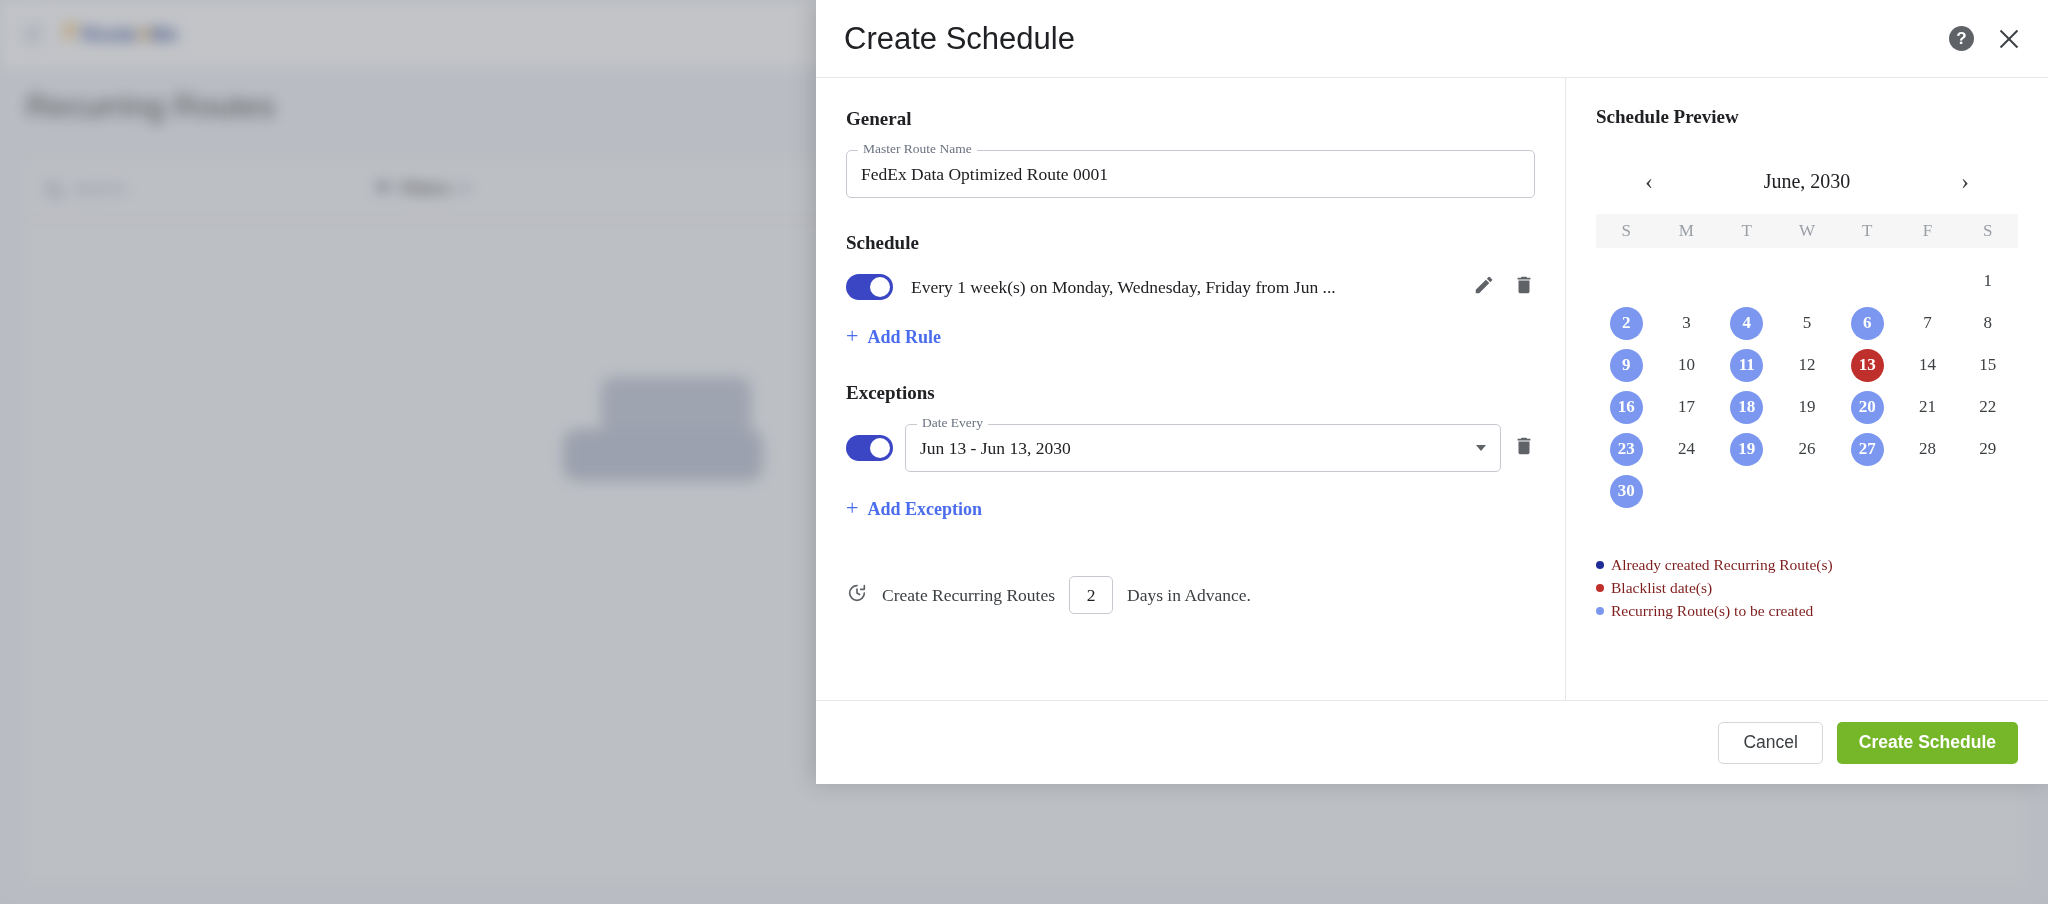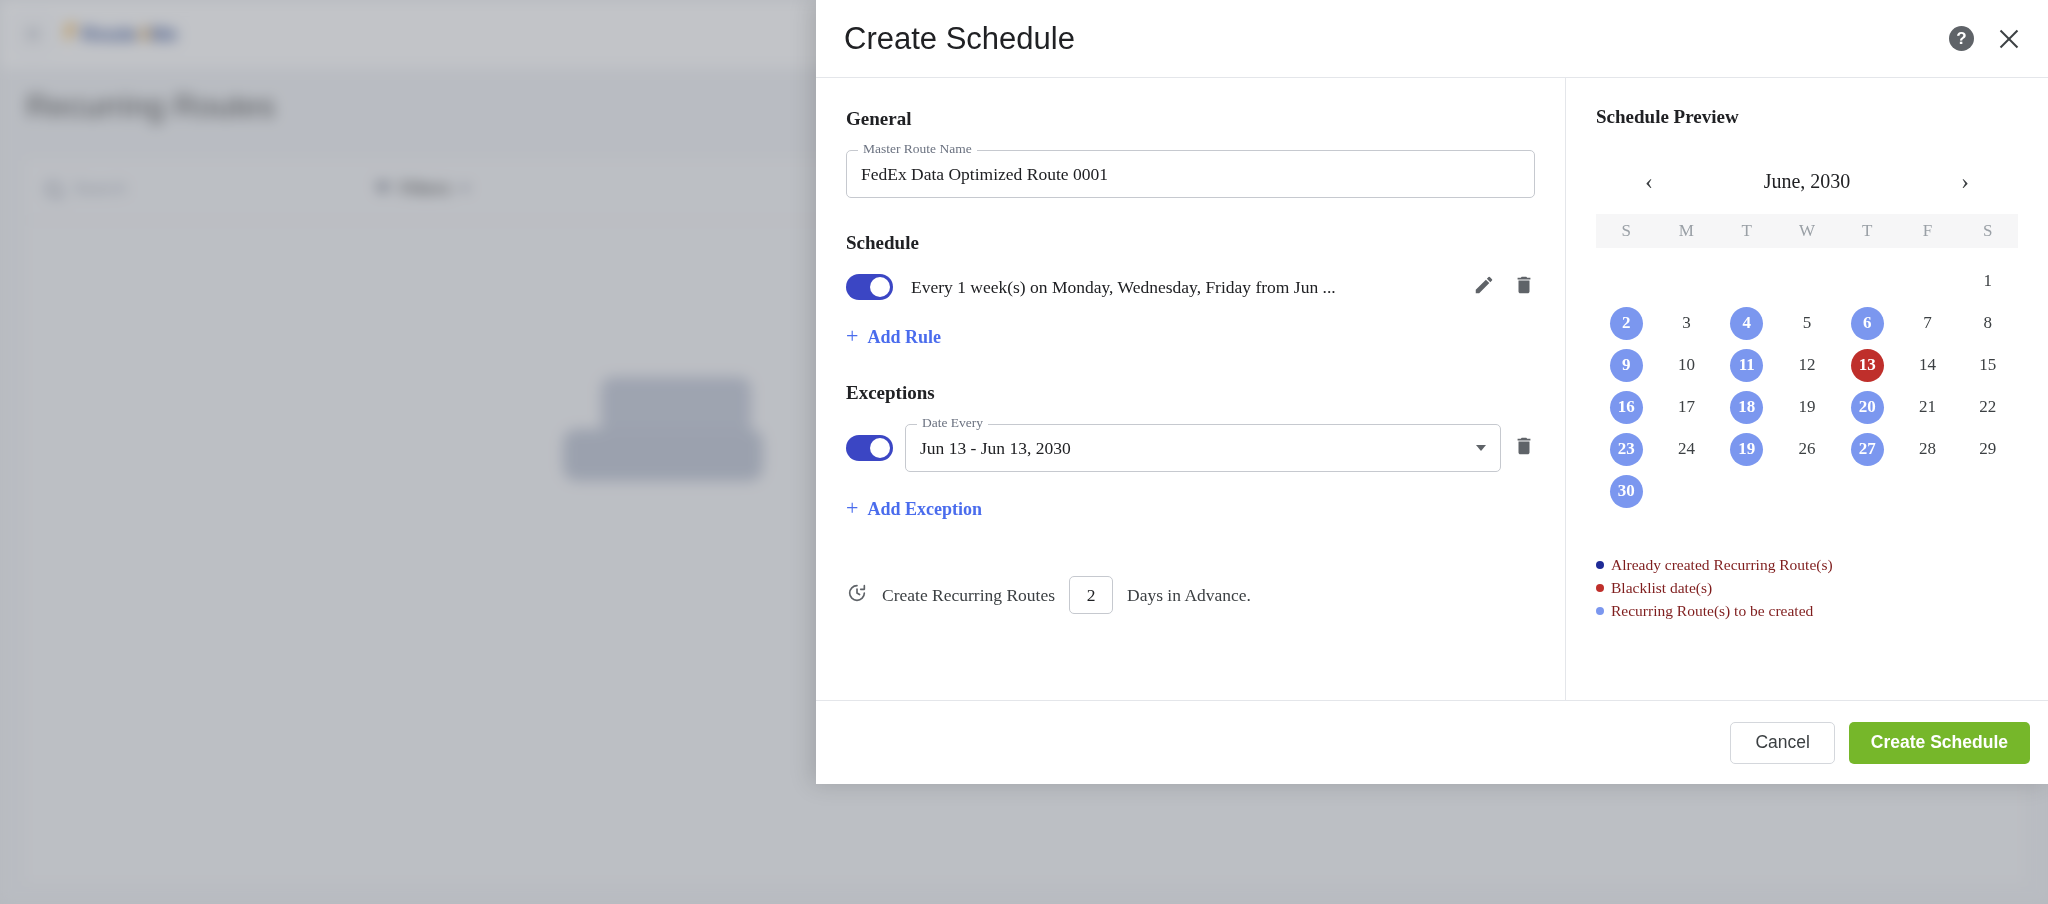--- a/index.html
+++ b/index.html
@@ -439,21 +439,21 @@
 
   
   .modal-footer {
     height: 84px;
     flex: 0 0 84px;
     border-top: 1px solid #e4e6ea;
     display: flex;
     align-items: center;
     justify-content: flex-end;
     gap: 14px;
-    padding-right: 18px;
+    padding-right: 30px;
     background: #fff;
   }
   .btn {
     height: 42px;
     border-radius: 5px;
     font-size: 17.5px;
     display: inline-flex;
     align-items: center;
     justify-content: center;
     cursor: pointer;

